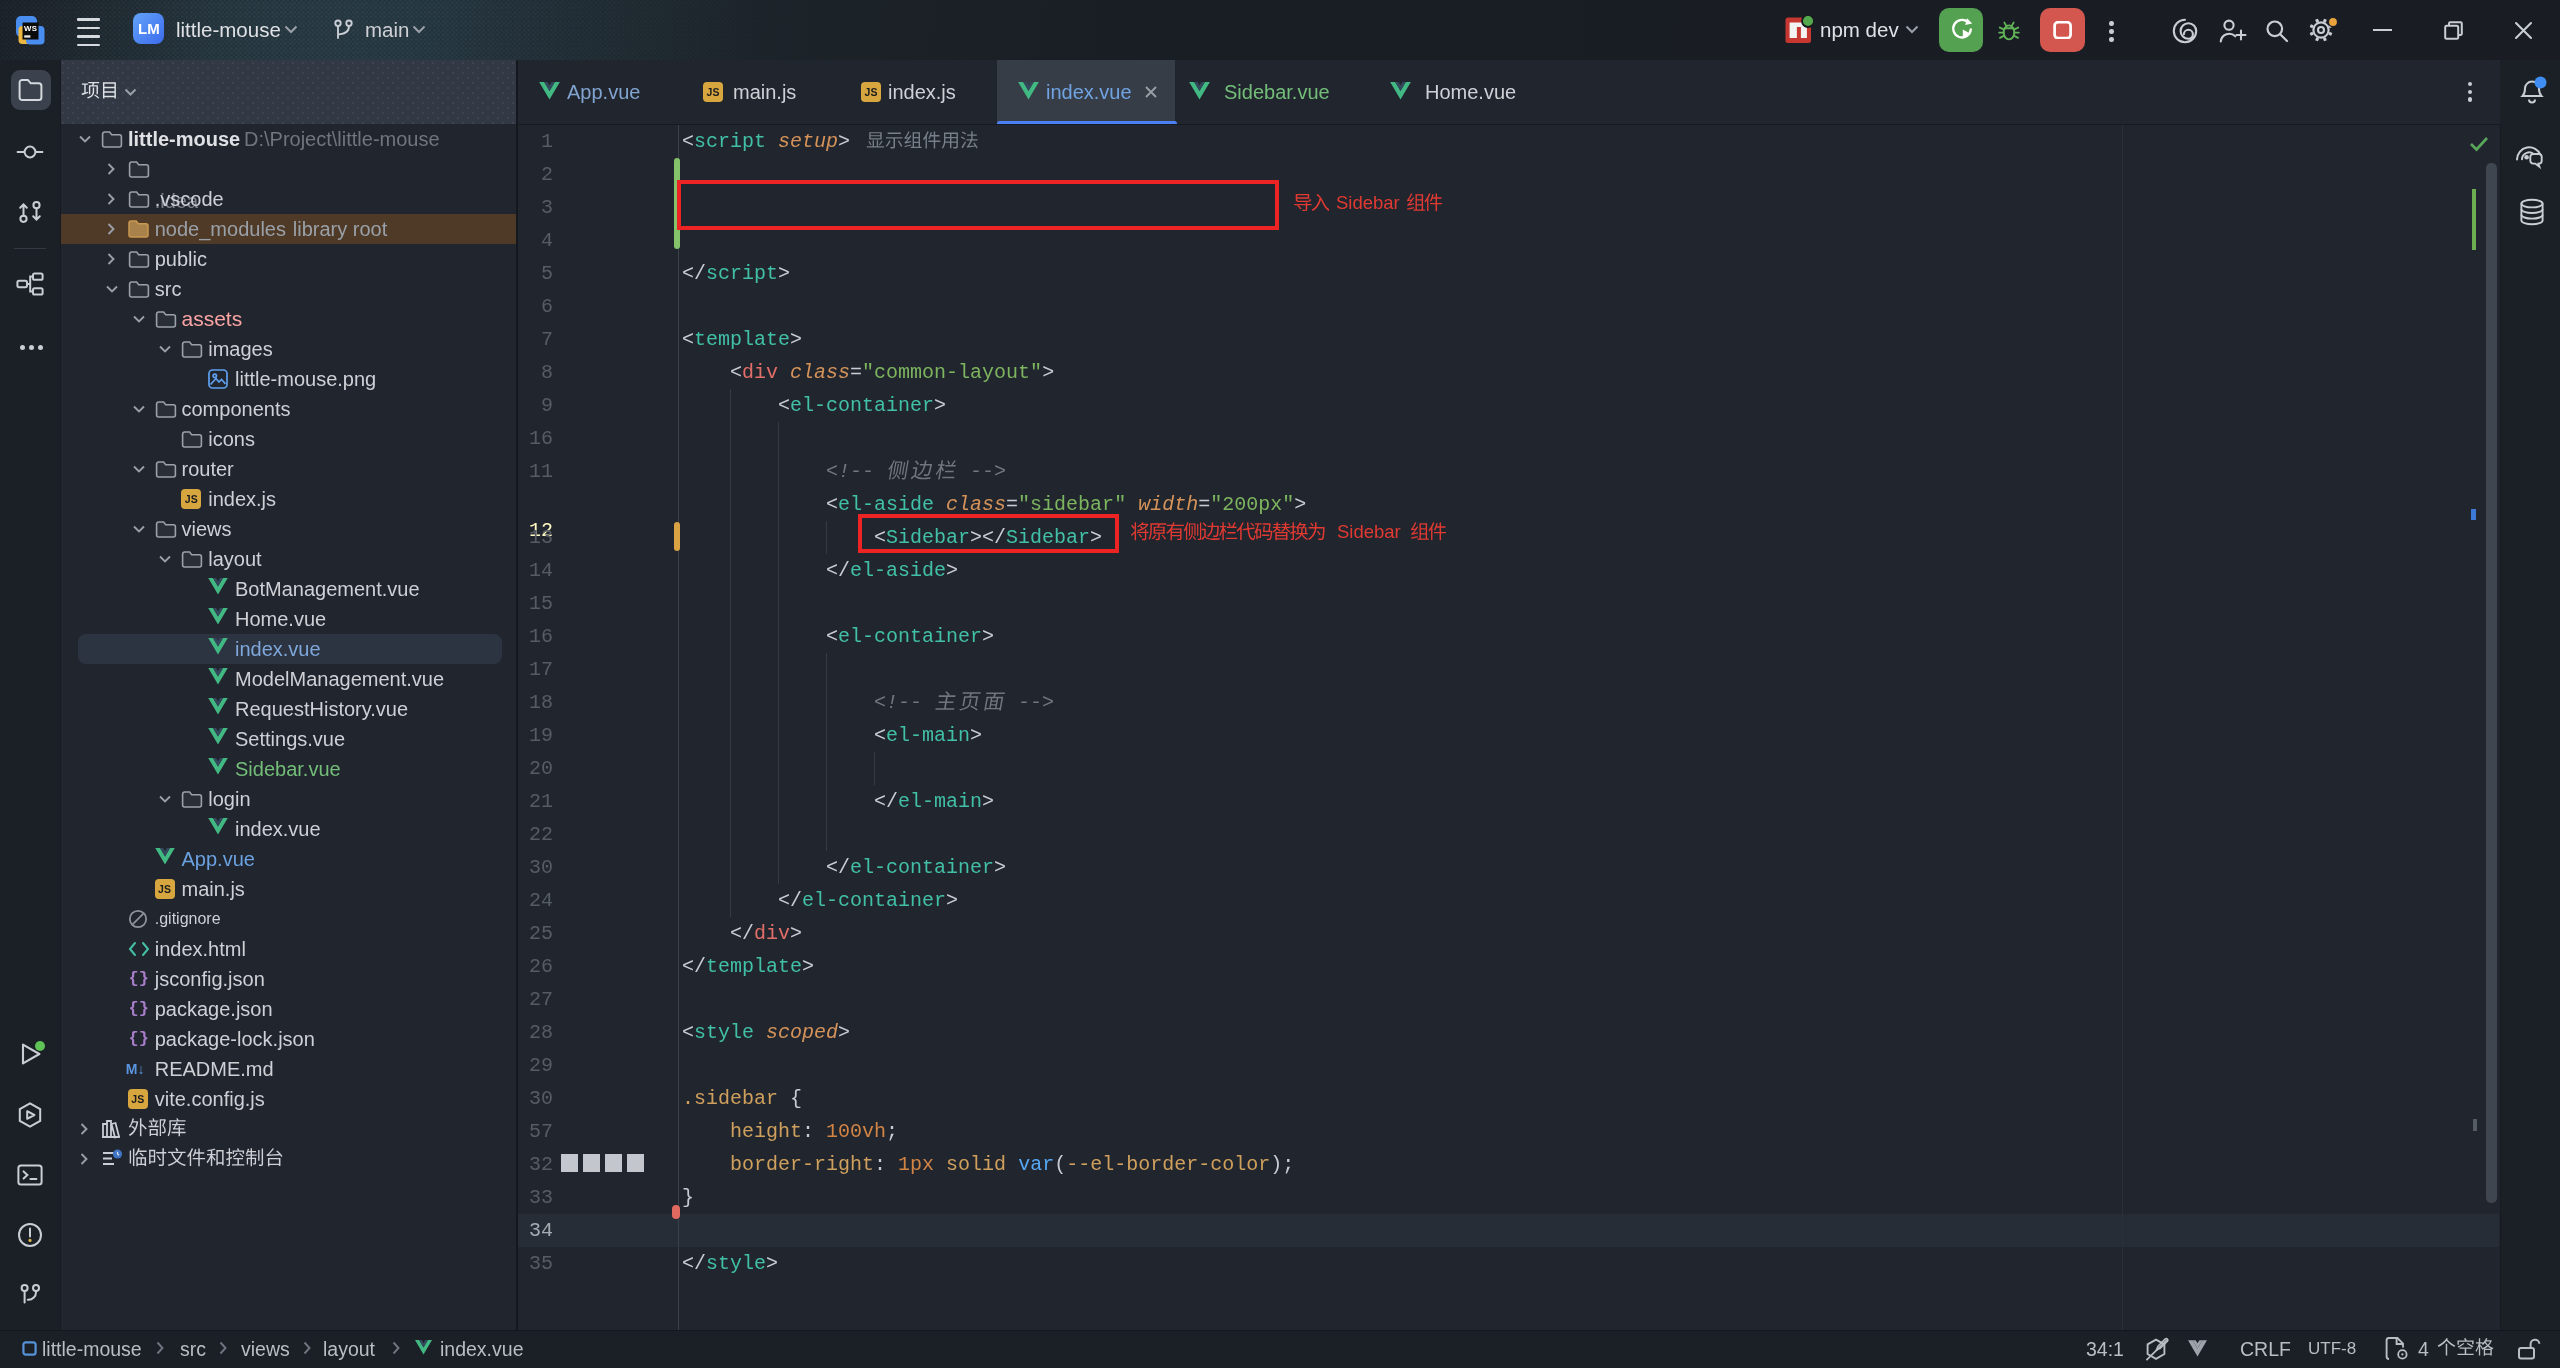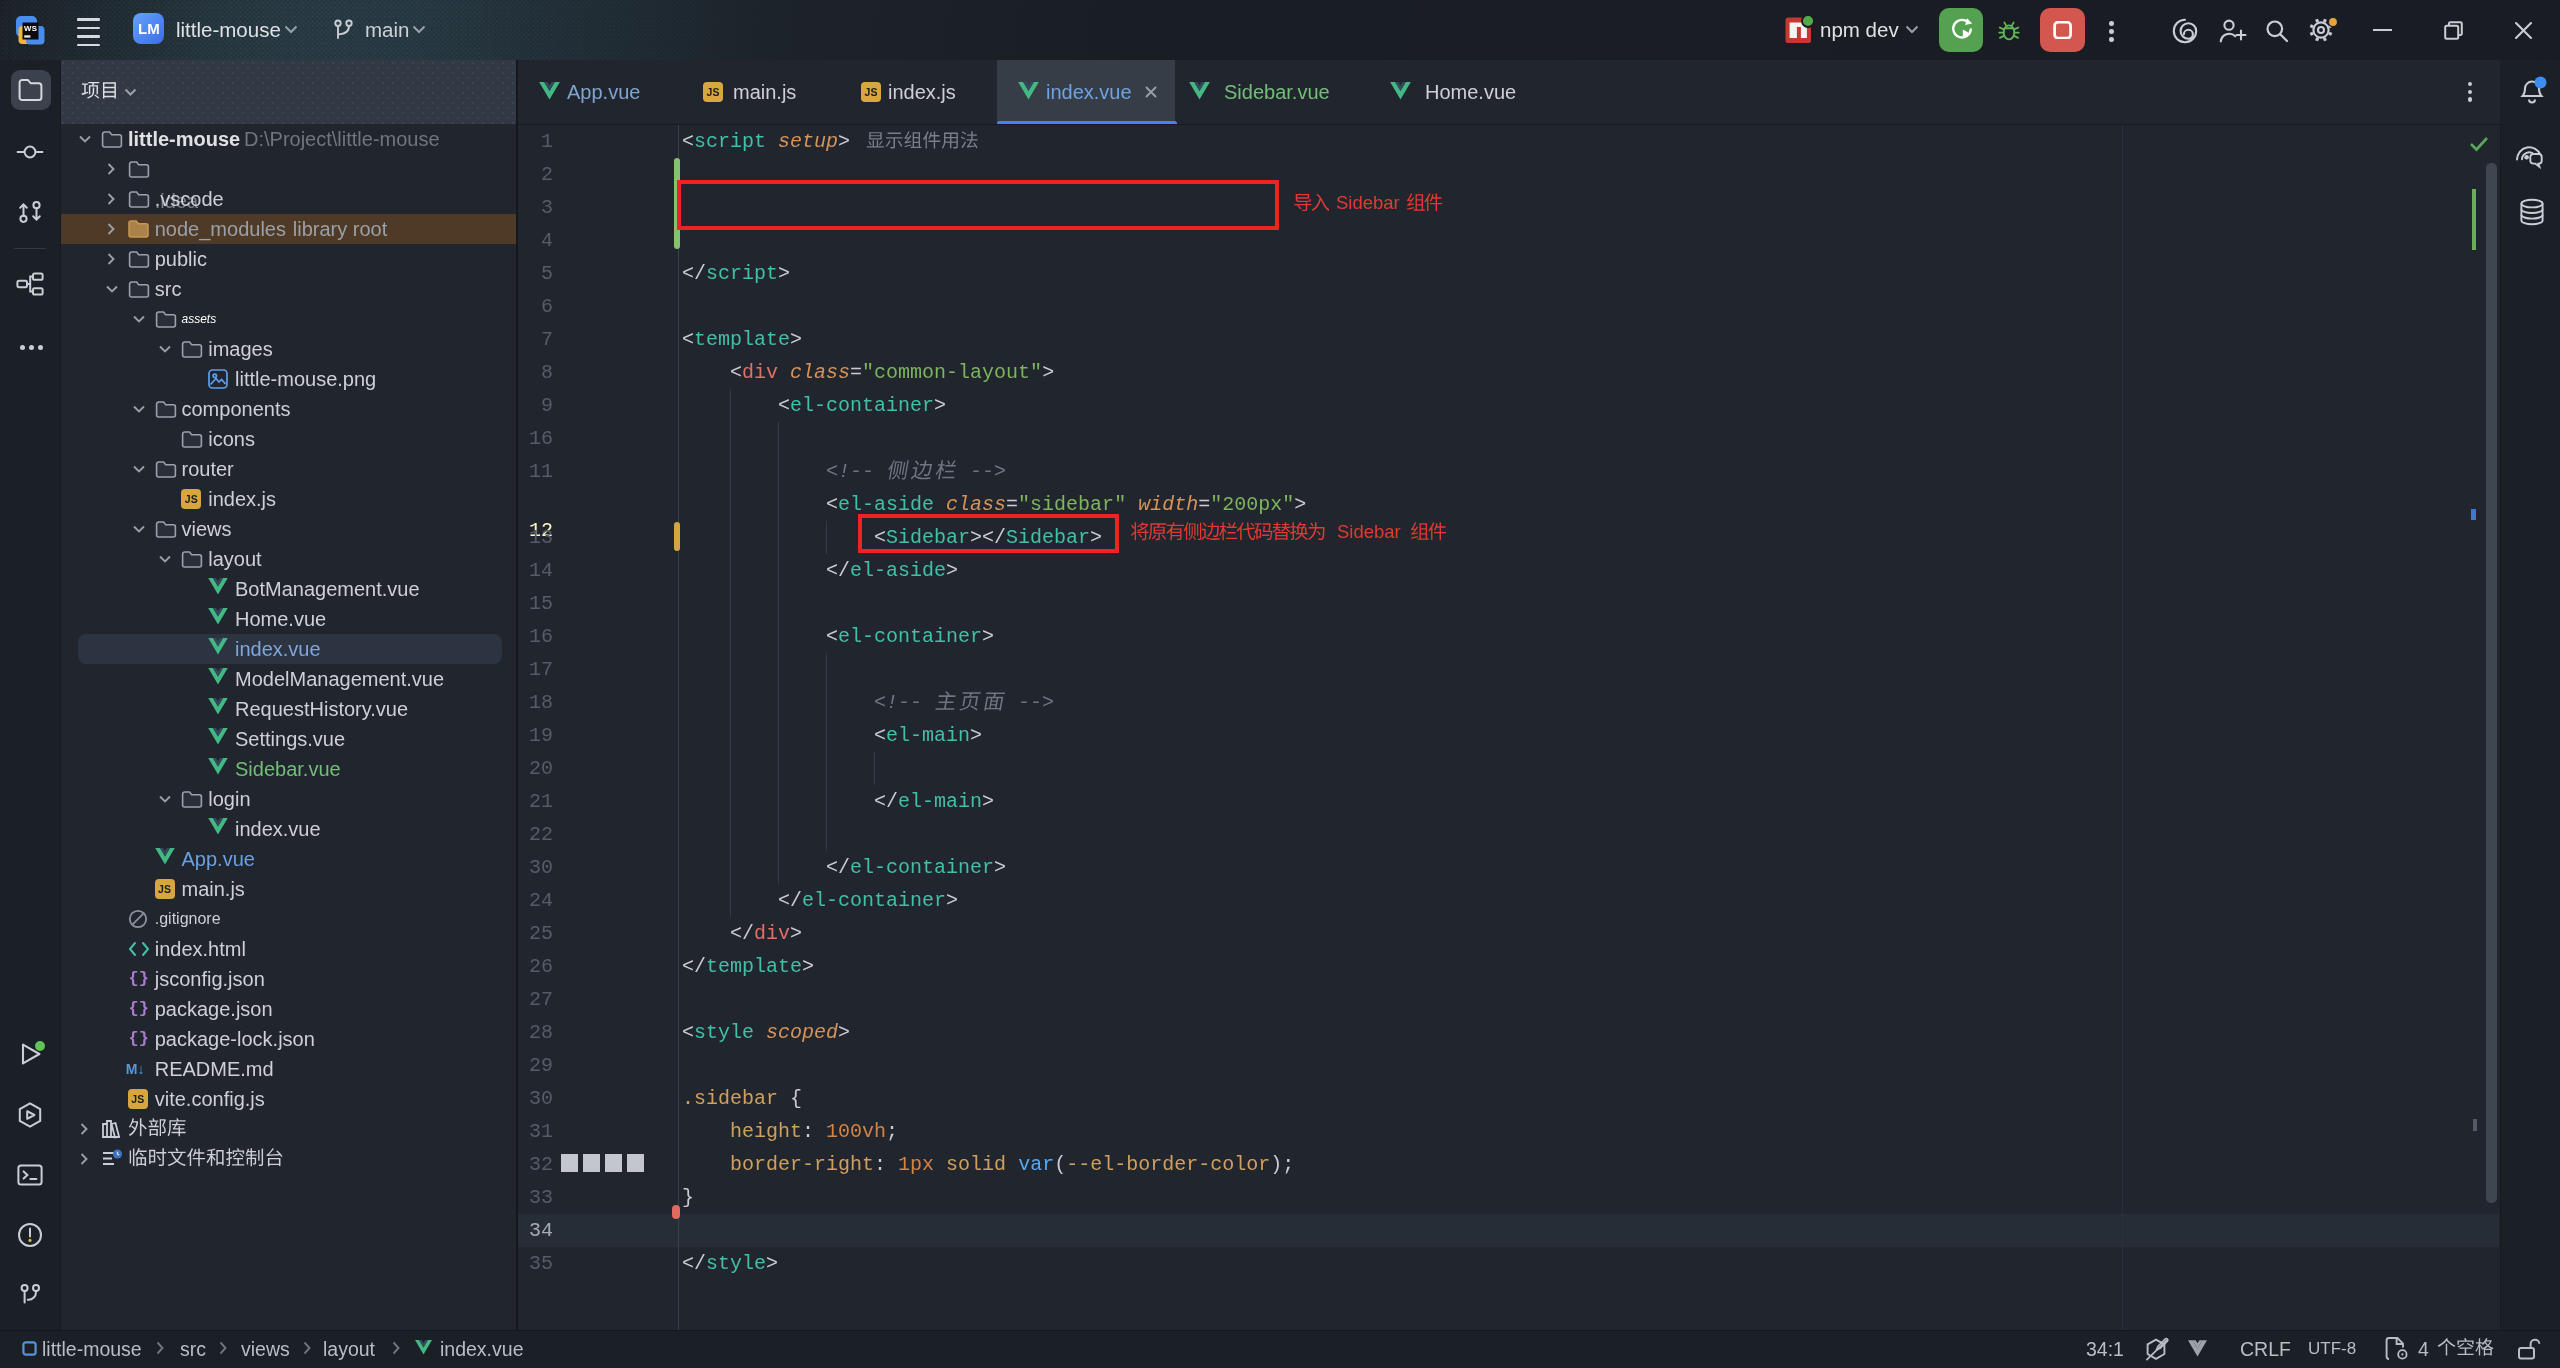--- a/index.html
+++ b/index.html
@@ -224,21 +224,21 @@
 <svg style="position:absolute;left:127.75px;top:280px;" width="22" height="19" viewBox="0 0 22 19">
       <path d="M1.6 4 a2 2 0 0 1 2-2 h5 l2.1 2.7 h7.7 a2 2 0 0 1 2 2 v8.3 a2 2 0 0 1-2 2 H3.6 a2 2 0 0 1-2-2 Z" fill="#2a2f37" stroke="#9ba1ab" stroke-width="1.6"></path>
     </svg>
 <div style="position:absolute;left:154.75px;top:274px;height:30px;line-height:30px;font-family:'Liberation Sans',sans-serif;font-size:20px;font-weight:400;color:#ced0d6;white-space:pre;">src</div>
 <svg style="position:absolute;left:131.5px;top:315px;" width="14" height="9" viewBox="0 0 14 9">
       <polyline points="2,1.5 7,6.5 12,1.5" fill="none" stroke="#9ba0a8" stroke-width="1.9"></polyline>
     </svg>
 <svg style="position:absolute;left:154.5px;top:310px;" width="22" height="19" viewBox="0 0 22 19">
       <path d="M1.6 4 a2 2 0 0 1 2-2 h5 l2.1 2.7 h7.7 a2 2 0 0 1 2 2 v8.3 a2 2 0 0 1-2 2 H3.6 a2 2 0 0 1-2-2 Z" fill="#2a2f37" stroke="#9ba1ab" stroke-width="1.6"></path>
     </svg>
-<div style="position:absolute;left:181.5px;top:304px;height:30px;line-height:30px;font-family:'Liberation Sans',sans-serif;font-size:12px;font-weight:400;color:#ffffff;white-space:pre;font-style:italic;">assets</div>
+<div style="position:absolute;left:181.5px;top:304px;height:30px;line-height:30px;font-family:'Liberation Sans',sans-serif;font-size:21px;font-weight:400;color:#fca5a5;white-space:pre;">assets</div>
 <svg style="position:absolute;left:158.25px;top:345px;" width="14" height="9" viewBox="0 0 14 9">
       <polyline points="2,1.5 7,6.5 12,1.5" fill="none" stroke="#9ba0a8" stroke-width="1.9"></polyline>
     </svg>
 <svg style="position:absolute;left:181.25px;top:340px;" width="22" height="19" viewBox="0 0 22 19">
       <path d="M1.6 4 a2 2 0 0 1 2-2 h5 l2.1 2.7 h7.7 a2 2 0 0 1 2 2 v8.3 a2 2 0 0 1-2 2 H3.6 a2 2 0 0 1-2-2 Z" fill="#2a2f37" stroke="#9ba1ab" stroke-width="1.6"></path>
     </svg>
 <div style="position:absolute;left:208.25px;top:334px;height:30px;line-height:30px;font-family:'Liberation Sans',sans-serif;font-size:20px;font-weight:400;color:#ced0d6;white-space:pre;">images</div>
 <svg style="position:absolute;left:208.0px;top:369px;" width="20" height="20" viewBox="0 0 20 20">
       <g fill="none" stroke="#5fa0ef" stroke-width="1.7">
         <rect x="1" y="1" width="18" height="18" rx="3.5"></rect>
@@ -459,21 +459,21 @@
 <div class="ln" style="top:784.5px;color:#565c66">21</div>
 <div class="ln" style="top:817.5px;color:#565c66">22</div>
 <div class="ln" style="top:850.5px;color:#565c66">30</div>
 <div class="ln" style="top:883.5px;color:#565c66">24</div>
 <div class="ln" style="top:916.5px;color:#565c66">25</div>
 <div class="ln" style="top:949.5px;color:#565c66">26</div>
 <div class="ln" style="top:982.5px;color:#565c66">27</div>
 <div class="ln" style="top:1015.5px;color:#565c66">28</div>
 <div class="ln" style="top:1048.5px;color:#565c66">29</div>
 <div class="ln" style="top:1081.5px;color:#565c66">30</div>
-<div class="ln" style="top:1114.5px;color:#565c66">31</div>
+<div class="ln" style="top:1114.5px;color:#565c66">57</div>
 <div class="ln" style="top:1147.5px;color:#565c66">32</div>
 <div class="ln" style="top:1180.5px;color:#565c66">33</div>
 <div class="ln" style="top:1213.5px;color:#a6abb3">34</div>
 <div class="ln" style="top:1246.5px;color:#565c66">35</div>
 <div style="position:absolute;left:674px;top:158px;width:6px;height:91px;border-radius:3px;background:#84c36a;"></div>
 <div style="position:absolute;left:674px;top:522px;width:6px;height:29px;border-radius:3px;background:#d9a343;"></div>
 <div style="position:absolute;left:672px;top:1205px;width:8px;height:14px;border-radius:4px;background:#e06a60;"></div>
 <div style="position:absolute;left:561px;top:1154px;width:17px;height:18px;background:#c3c6cc;"></div>
 <div style="position:absolute;left:583px;top:1154px;width:17px;height:18px;background:#c3c6cc;"></div>
 <div style="position:absolute;left:605px;top:1154px;width:17px;height:18px;background:#c3c6cc;"></div>

